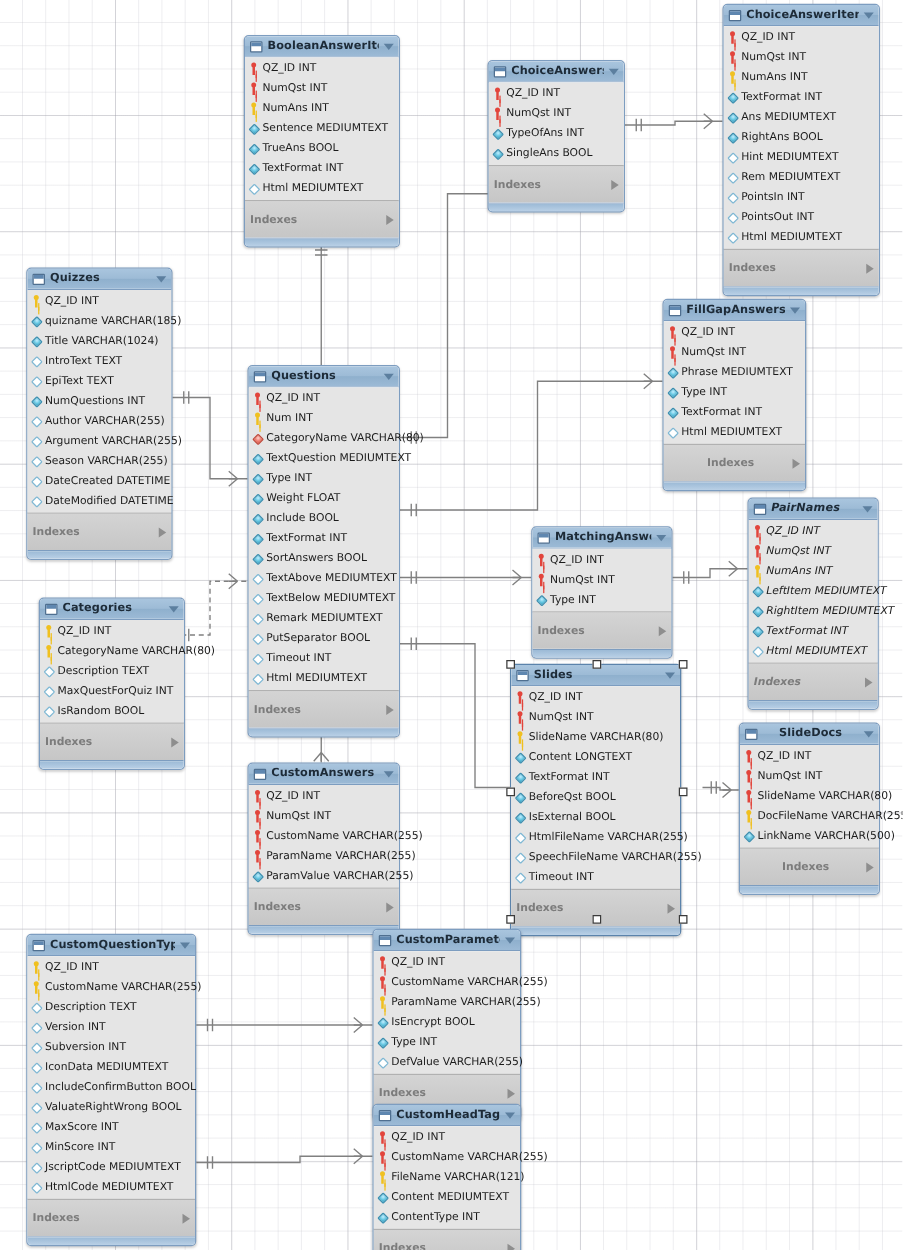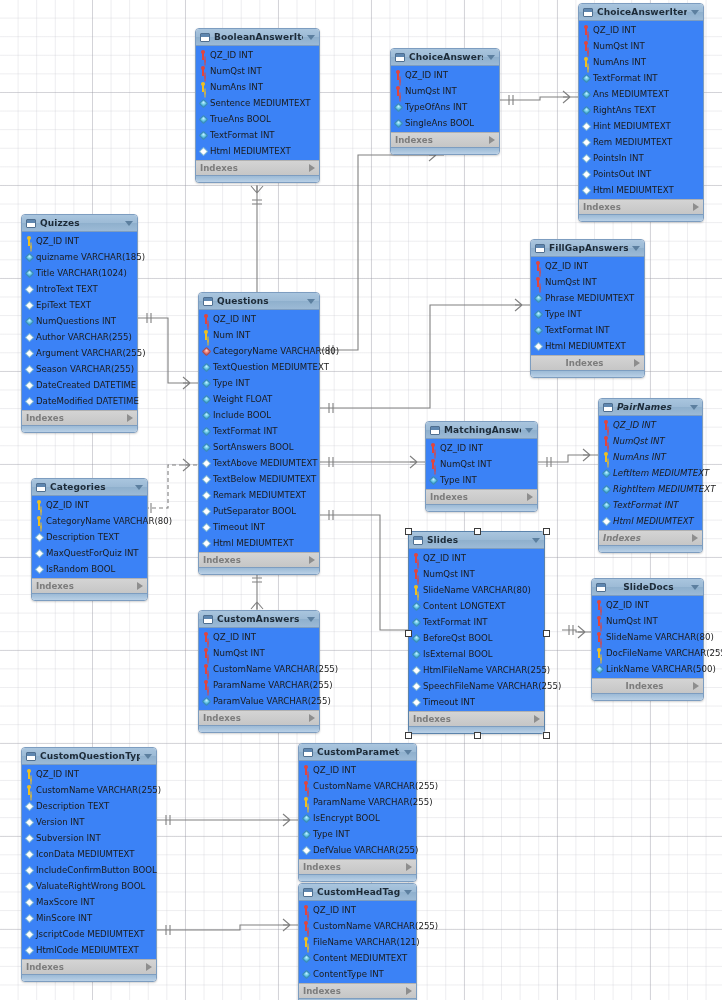--- a/index.html
+++ b/index.html
@@ -60,21 +60,21 @@
     background: #5f87b0;
   }
   .hdr-title { flex: 1 1 auto; white-space: nowrap; overflow: hidden; }
   .hdr-caret {
     width: 0; height: 0; flex: 0 0 auto;
     border-left: 4px solid transparent;
     border-right: 4px solid transparent;
     border-top: 5px solid #5c7f9f;
     margin-left: 4px;
   }
-  .cols { padding: 1px 0 1px 0; background: #3b82f6; }
+  .cols { padding: 1px 0 1px 0; background: #e5e5e5; }
   .col {
     height: 16px;
     display: flex;
     align-items: center;
     padding-left: 4px;
     font-size: 8.6px;
     color: #1b1b1b;
     white-space: nowrap;
   }
   .key {
@@ -122,21 +122,21 @@
     background: #ffffff;
     border: 1px solid #7fb8d4;
     border-radius: 1px;
   }
   .dot.fkred { 
     background: radial-gradient(circle at 35% 35%, #ffd2cc 0%, #ef7b6e 55%, #d9503f 100%);
     border: 1px solid #c0483a;
     border-radius: 1px;
   }
   .idx {
-    height: 15px;
+    height: 30px;
     display: flex; align-items: center;
     padding: 0 4px;
     background: linear-gradient(to bottom, #d4d4d4 0%, #c6c6c6 100%);
     border-top: 1px solid #b1b1b1;
     font-size: 8.6px;
     font-weight: bold;
     color: #7c7c7c;
   }
   .idx-label { flex: 1 1 auto; }
   .idx-arrow {
@@ -347,21 +347,21 @@
           <div class="col">
             <span class="dot nn"></span>
             <span>TextFormat INT</span>
           </div>
           <div class="col">
             <span class="dot nn"></span>
             <span>Ans MEDIUMTEXT</span>
           </div>
           <div class="col">
             <span class="dot nn"></span>
-            <span>RightAns TEXT</span>
+            <span>RightAns BOOL</span>
           </div>
           <div class="col">
             <span class="dot null"></span>
             <span>Hint MEDIUMTEXT</span>
           </div>
           <div class="col">
             <span class="dot null"></span>
             <span>Rem MEDIUMTEXT</span>
           </div>
           <div class="col">

